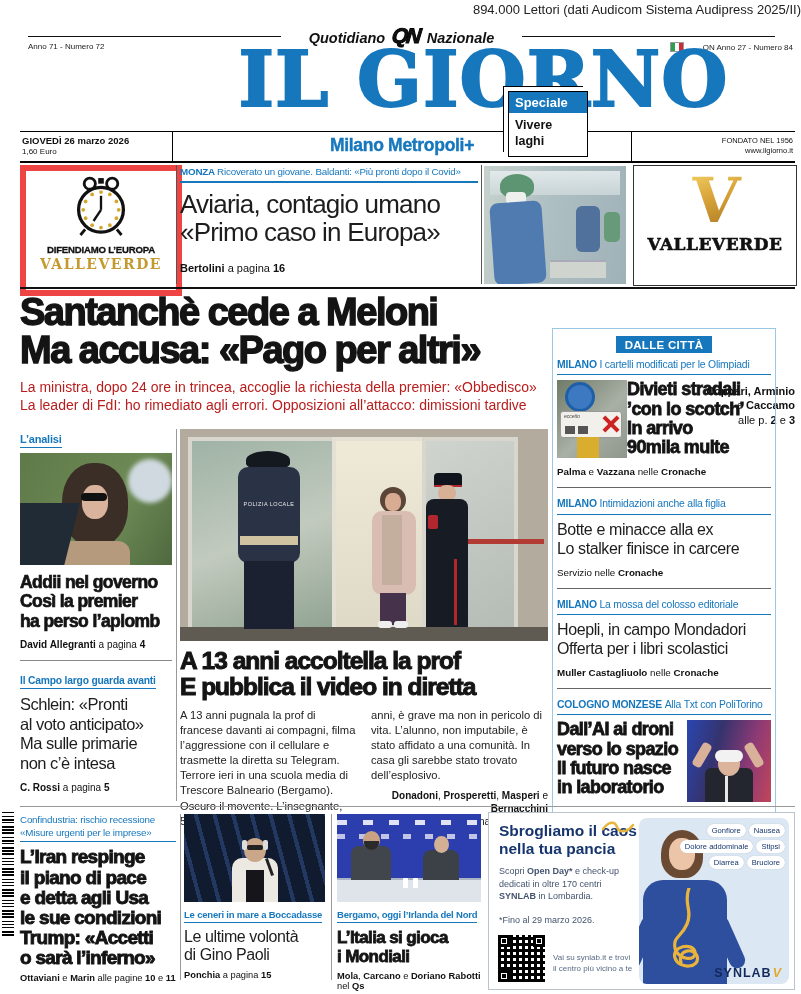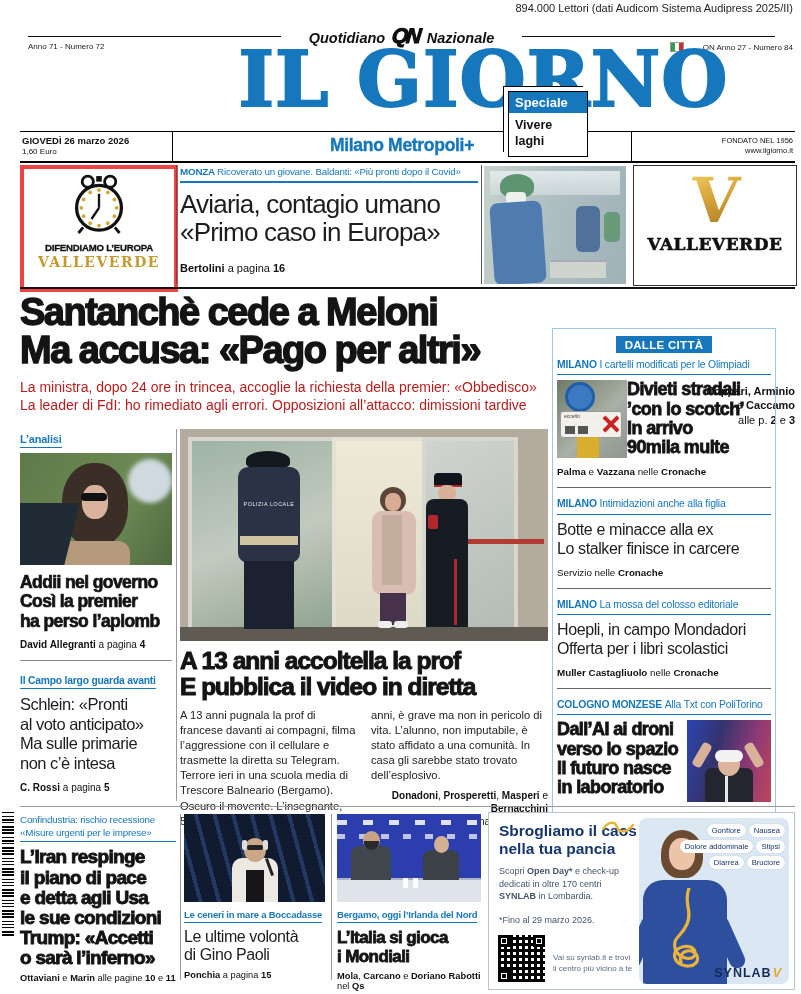--- a/index.html
+++ b/index.html
@@ -3,21 +3,21 @@
 <meta charset="utf-8">
 <style>
   html,body{margin:0;padding:0;background:#e9e9e9;}
   .page{position:relative;width:801px;height:994px;background:#fff;overflow:hidden;
         font-family:"Liberation Sans",sans-serif;color:#111;}
   .abs{position:absolute;}
   .bd{font-weight:700;}
   :root{--blue:#1677bd;--ink:#141414;}
 
   
-  .readers{top:2px;right:8px;font-size:11px;color:#222;padding-left:28px;}
+  .readers{top:2px;right:0;font-size:13px;color:#222;padding-left:28px;}
   .brandrow{top:24px;left:28px;width:747px;display:flex;align-items:center;gap:28px;}
   .brandrow .rule{flex:1;border-top:1.4px solid #111;}
   .brand{display:flex;align-items:baseline;gap:7px;font-style:italic;font-weight:700;font-size:14.5px;color:#111;}
   .qn-logo{font-size:21px;font-weight:700;letter-spacing:-2px;transform:skewX(-6deg);-webkit-text-stroke:1px #000;}
   .issue-l{top:42px;left:28px;font-size:8px;color:#222;}
   .issue-r{top:42px;right:8px;font-size:8px;color:#222;display:flex;align-items:center;gap:19px;}
   .flag{width:12px;height:8px;background:linear-gradient(90deg,#2e9e4f 0 33%,#fff 33% 66%,#ce2b37 66% 100%);border:.5px solid #999;}
 
   
   .masthead{top:42px;left:83px;width:801px;text-align:center;color:var(--blue);
@@ -37,21 +37,21 @@
            font-weight:700;font-size:17.5px;letter-spacing:-.3px;-webkit-text-stroke:.4px var(--blue);}
   .cell-r{position:absolute;right:2px;top:4px;text-align:right;font-size:7.5px;line-height:1.35;}
   .dv{position:absolute;top:0;bottom:0;border-left:1px solid #000;}
 
   
   .kick{color:var(--blue);font-size:11px;line-height:1.2;border-bottom:2px solid var(--blue);padding-bottom:3px;}
   .kick .bd{font-weight:700;}
   .by{font-size:10.5px;color:#111;}
 
   
-  .adL{left:20px;top:165px;width:150px;height:119px;border:4px solid #ef4444;text-align:center;}
+  .adL{left:20px;top:165px;width:150px;height:119px;border:6px solid #ef4444;text-align:center;}
   .adL .slogan{font-size:9.6px;font-weight:700;letter-spacing:-.2px;margin-top:2px;-webkit-text-stroke:.3px #111;}
   .adL .brandname{font-family:"DejaVu Serif",serif;font-weight:900;font-size:14px;color:#c49a2e;letter-spacing:1.5px;margin-top:1px;}
   .monza{left:180px;top:166px;width:298px;}
   .monza .kick{font-size:9.8px;letter-spacing:-.2px;}
   .monza-h{margin-top:7px;font-size:26px;line-height:1.08;letter-spacing:-.8px;color:#1d1d1d;}
   .monza-by{margin-top:16px;font-size:11px;}
   .ph-hosp{left:484px;top:166px;width:142px;height:118px;overflow:hidden;
            background:linear-gradient(100deg,#c6d2cc,#aebfc2 45%,#9fb2b8);}
   .adR{left:633px;top:165px;width:162px;height:119px;border:1px solid #333;text-align:center;}
   .gold-v{font-family:"DejaVu Serif",serif;font-weight:900;font-size:62px;line-height:1;margin-top:4px;

